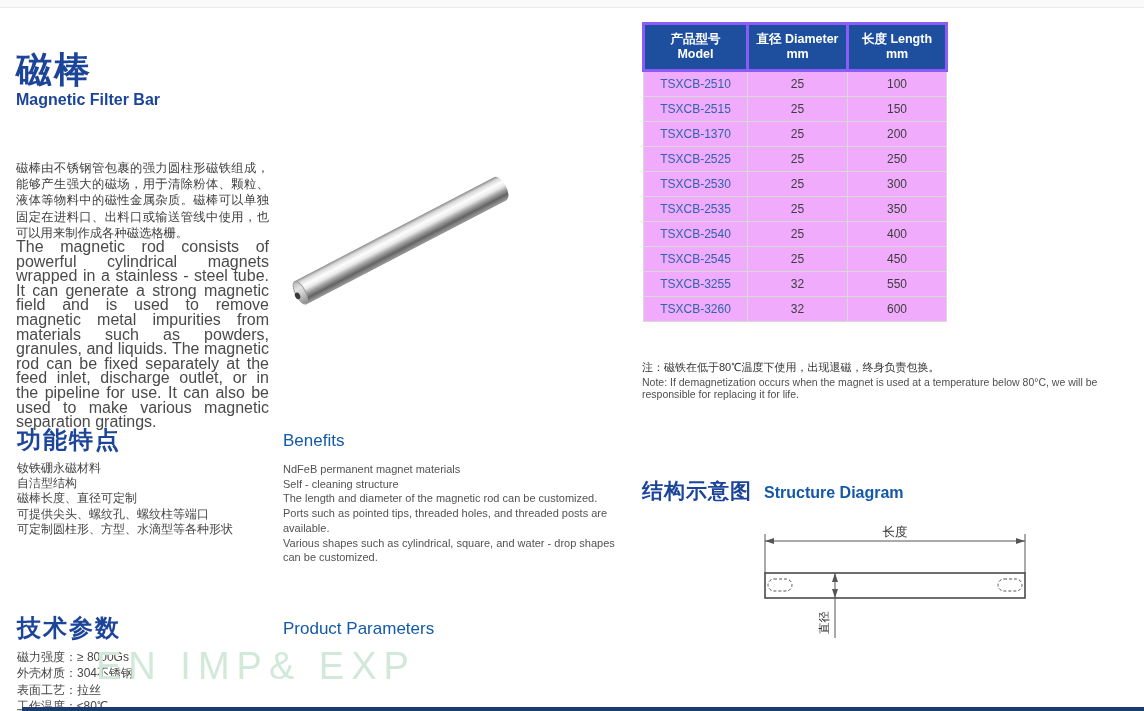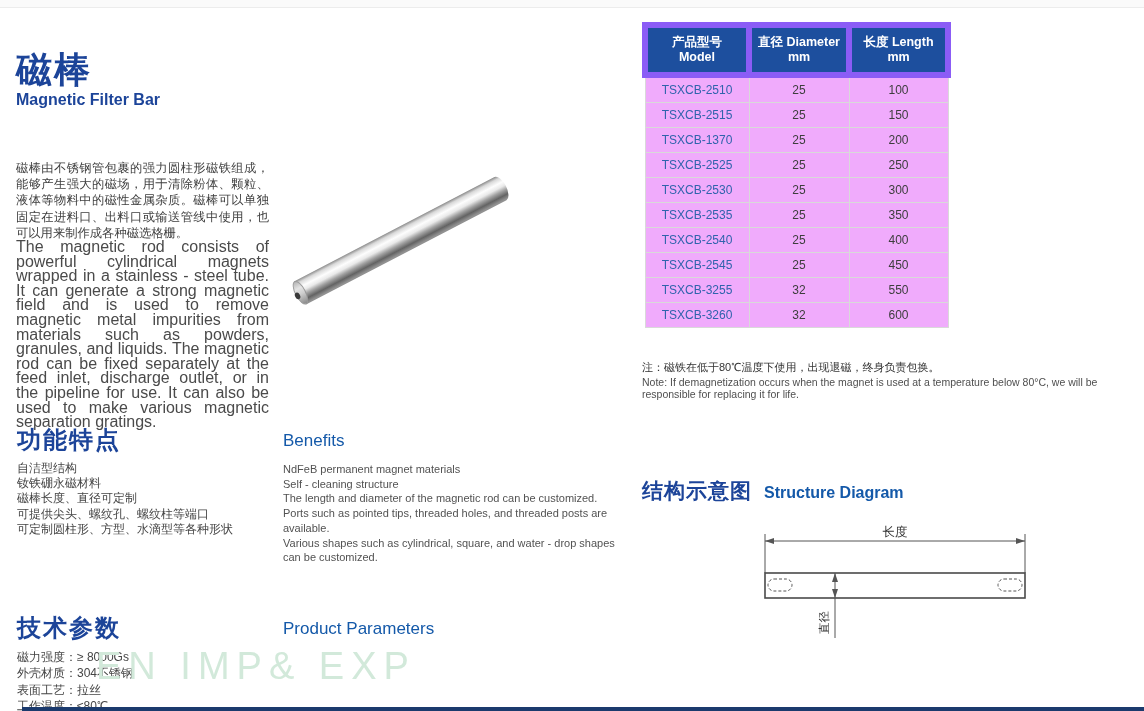--- a/index.html
+++ b/index.html
@@ -28,21 +28,21 @@
   .tech-list{position:absolute;left:17px;top:649px;font-size:12px;line-height:16.4px;color:#454545;}
   .product-list{position:absolute;left:283px;top:650px;font-size:11px;line-height:14.7px;color:#454545;}
 
   
   .spec-table{position:absolute;left:642px;top:22px;width:303px;border-collapse:collapse;table-layout:fixed;}
   .spec-table col.c1{width:104px;}
   .spec-table col.c2{width:100px;}
   .spec-table col.c3{width:99px;}
   .spec-table th{
     background:#1d4f9e;color:#ffffff;font-size:12.5px;font-weight:bold;
-    height:44px;line-height:15px;text-align:center;border:6px solid #8b5cf6;padding:0;
+    height:44px;line-height:15px;text-align:center;border:3px solid #8b5cf6;padding:0;
   }
   .spec-table td{
     border:1px solid #d9d9d9;height:24px;text-align:center;
     font-size:12px;color:#3d3d3d;padding:0;background:#f0abfc;
   }
   .spec-table td.model-cell{color:#2f63ac;}
 
   .note-cn{position:absolute;left:642px;top:360px;width:502px;font-size:11px;color:#333;}
   .note-en{position:absolute;left:642px;top:376px;width:502px;font-size:10.5px;color:#4f4f4f;}
 
@@ -157,22 +157,22 @@
           <td>600</td>
         </tr>
       </tbody>
   </table>
 
   <div class="note-cn">注：磁铁在低于80℃温度下使用，出现退磁，终身负责包换。</div>
   <div class="note-en">Note: If demagnetization occurs when the magnet is used at a temperature below 80°C, we will be responsible for replacing it for life.</div>
 
   <div class="zh-heading" style="left:17px;top:424px;">功能特点</div>
   <div class="features-list plain-list">
+      <div class="li">钕铁硼永磁材料</div>
       <div class="li">自洁型结构</div>
-      <div class="li">钕铁硼永磁材料</div>
       <div class="li">磁棒长度、直径可定制</div>
       <div class="li">可提供尖头、螺纹孔、螺纹柱等端口</div>
       <div class="li">可定制圆柱形、方型、水滴型等各种形状</div>
     </div>
 
   <div class="en-heading" style="left:283px;top:431px;">Benefits</div>
   <div class="benefits-list plain-list">
       <div class="li">NdFeB permanent magnet materials</div>
       <div class="li">Self - cleaning structure</div>
       <div class="li">The length and diameter of the magnetic rod can be customized.</div>

